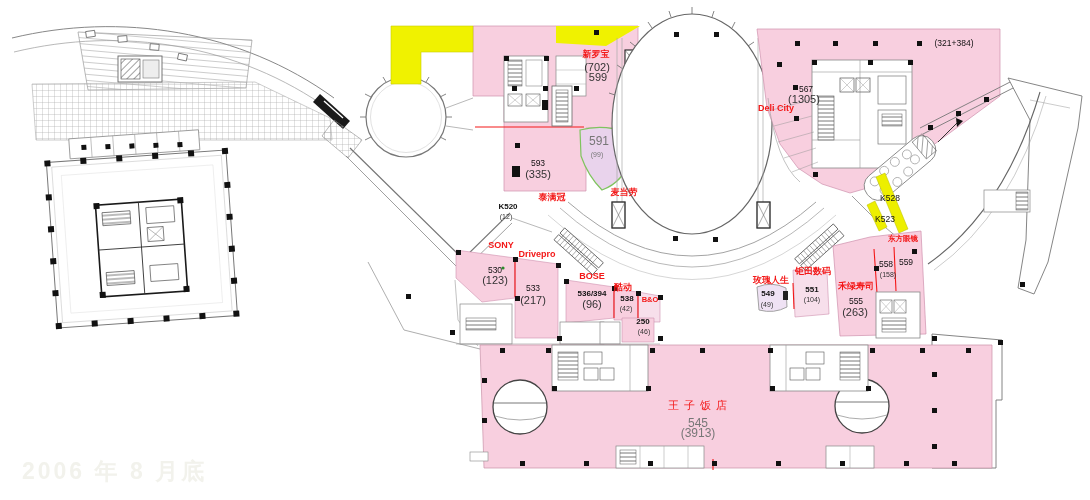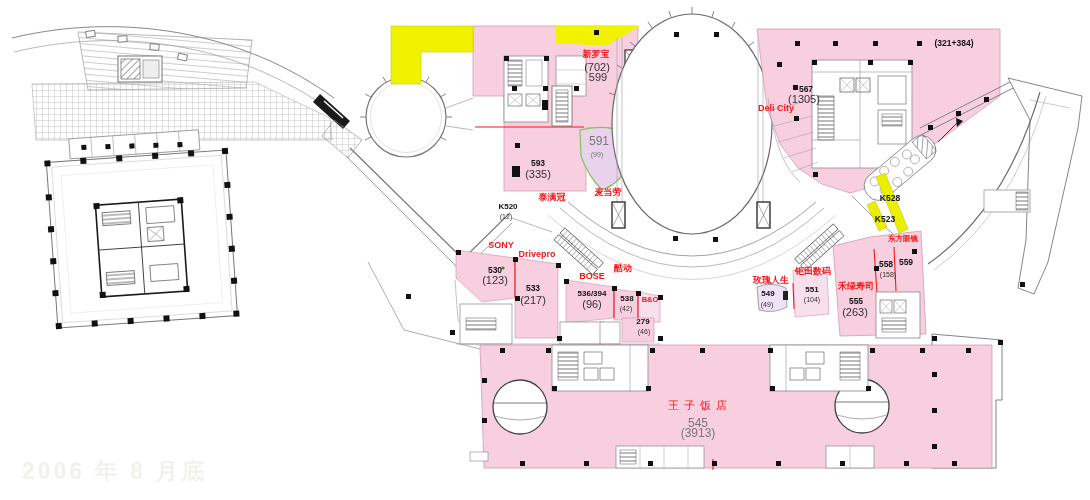--- a/index.html
+++ b/index.html
@@ -2,21 +2,21 @@
 <html><head>
 <meta charset="utf-8">
 <style>
   html,body{margin:0;padding:0;background:#fff}
   .stage{position:relative;width:1090px;height:500px;background:#fff;overflow:hidden;
          font-family:"Liberation Sans",sans-serif}
   .stage svg{position:absolute;left:0;top:0}
   .lbl{position:absolute;transform:translate(-50%,-50%);white-space:nowrap;line-height:1}
   .red{color:#f31818;font-weight:bold;font-size:9px}
   .red7{color:#f31818;font-weight:bold;font-size:7.5px}
-  .unit{color:#111;font-weight:bold;font-size:8.5px}
+  .unit{color:#111;font-weight:normal;font-size:8.5px}
   .unit8{color:#111;font-weight:bold;font-size:8px}
   .area{color:#333;font-size:11px}
   .area7{color:#333;font-size:7px}
   .gray{color:#777;font-size:12px}
   .gray7{color:#777;font-size:7px}
   .big-red{color:#f31818;font-weight:normal;font-size:11px;letter-spacing:5px}
   .wm{position:absolute;left:22px;top:460px;color:#f2f2ec;font-size:23px;
       font-weight:bold;letter-spacing:3px;line-height:1}
 </style>
 </head>
@@ -284,44 +284,44 @@
   <div class="lbl area" style="left:597px;top:67px">(702)</div>
   <div class="lbl area" style="left:598px;top:77px">599</div>
 
   <div class="lbl unit" style="left:538px;top:163px">593</div>
   <div class="lbl area" style="left:538px;top:174px">(335)</div>
 
   <div class="lbl gray" style="left:599px;top:141px">591</div>
   <div class="lbl gray7" style="left:597px;top:154px">(99)</div>
 
   <div class="lbl red" style="left:552px;top:197px">泰满冠</div>
-  <div class="lbl red" style="left:608px;top:192px">麦当劳</div>
+  <div class="lbl red" style="left:624px;top:192px">麦当劳</div>
 
   <div class="lbl unit8" style="left:508px;top:207px">K520</div>
   <div class="lbl area7" style="left:506px;top:216px">(12)</div>
 
   <div class="lbl red" style="left:501px;top:245px">SONY</div>
   <div class="lbl red" style="left:537px;top:254px">Drivepro</div>
 
   <div class="lbl unit" style="left:495px;top:270px">530</div>
   <div class="lbl area" style="left:495px;top:280px">(123)</div>
 
   <div class="lbl unit" style="left:533px;top:288px">533</div>
   <div class="lbl area" style="left:533px;top:300px">(217)</div>
 
   <div class="lbl red" style="left:592px;top:276px">BOSE</div>
   <div class="lbl unit8" style="left:592px;top:294px">536/394</div>
   <div class="lbl area" style="left:592px;top:304px">(96)</div>
 
-  <div class="lbl red" style="left:623px;top:268px">酷动</div>
+  <div class="lbl red" style="left:623px;top:287px">酷动</div>
   <div class="lbl unit8" style="left:627px;top:299px">538</div>
   <div class="lbl area7" style="left:626px;top:308px">(42)</div>
 
   <div class="lbl red7" style="left:650px;top:300px">B&amp;O</div>
-  <div class="lbl unit8" style="left:643px;top:322px">279</div>
+  <div class="lbl unit8" style="left:643px;top:322px">250</div>
   <div class="lbl area7" style="left:644px;top:331px">(46)</div>
 
   <div class="lbl red" style="left:771px;top:280px">玫瑰人生</div>
   <div class="lbl unit8" style="left:768px;top:294px">549</div>
   <div class="lbl area7" style="left:767px;top:304px">(49)</div>
 
   <div class="lbl red" style="left:813px;top:271px">钜田数码</div>
   <div class="lbl unit8" style="left:812px;top:290px">551</div>
   <div class="lbl area7" style="left:812px;top:299px">(104)</div>
 

